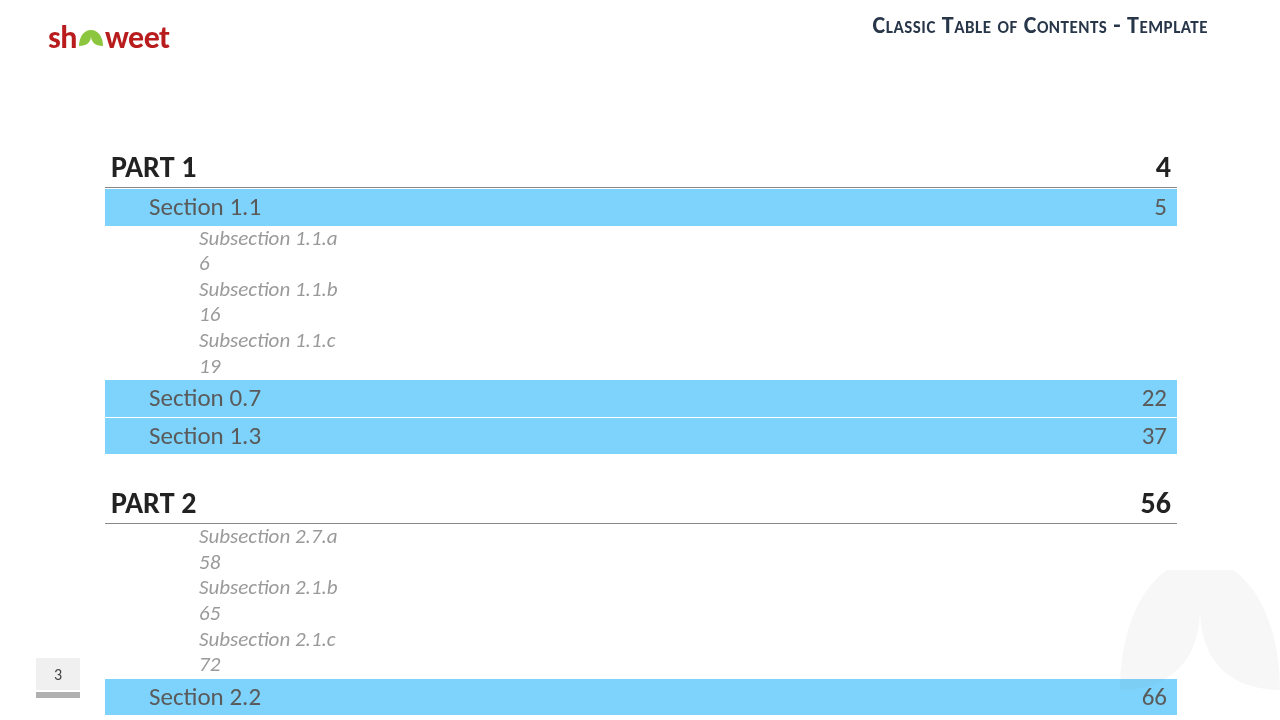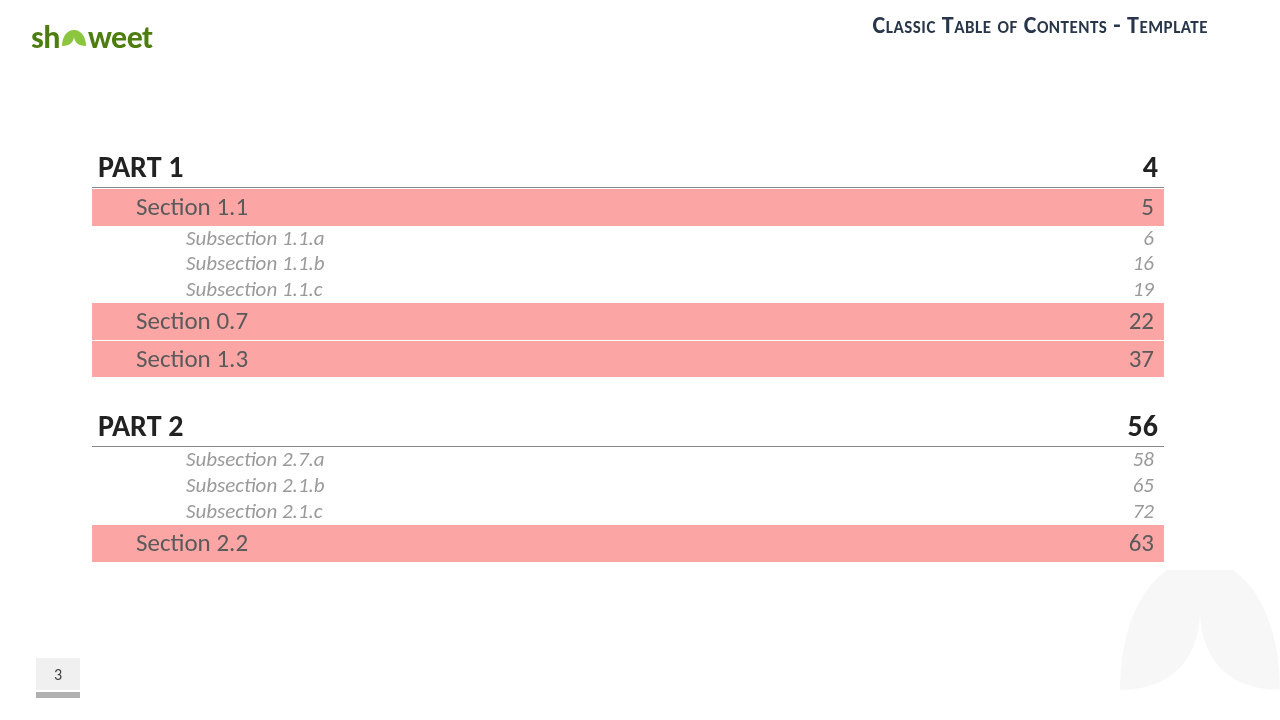--- a/index.html
+++ b/index.html
@@ -1,59 +1,60 @@
 <!DOCTYPE html>
 <html><head>
 <meta charset="utf-8">
 <style>
   * { margin: 0; padding: 0; box-sizing: border-box; }
   html, body { width: 1280px; height: 720px; font-family: "Segoe UI", "Calibri", Arial, sans-serif; background: #fff; color: #222; position: relative; overflow: hidden; }
 
   
   .logo {
-    position: absolute; top: 18px; left: 31px;
-    font-size: 32px; font-weight: 600; color: #4d7c0f;
+    position: absolute; top: 18px; left: 48px;
+    font-size: 32px; font-weight: 600; color: #b91c1c;
     letter-spacing: -0.5px;
   }
   .logo .leaf { color: #8cc63f; display:inline-block; position: relative; top: 2px; }
   .logo .leaf svg { width: 28px; height: 22px; vertical-align: baseline; }
 
   .title {
     position: absolute; top: 10px; right: 72px;
     font-size: 24px; font-weight: 700; color: #28364a;
     font-variant: small-caps;
     letter-spacing: 0.5px;
   }
 
   
   .toc {
-    position: absolute; top: 148px; left: 92px; width: 1072px;
+    position: absolute; top: 148px; left: 105px; width: 1072px;
   }
   .part-row {
     display: flex; justify-content: space-between; align-items: baseline;
     font-size: 30px; font-weight: 700; color: #222;
     border-bottom: 1px solid #888;
     padding: 0 6px 2px 6px;
   }
   .part-space { height: 30px; }
 
   .sec-row, .sub-row {
     display: flex; justify-content: space-between; align-items: baseline;
   }
   .sec-row {
-    background: #fca5a5;
+    background: #7dd3fc;
     font-size: 25px; color: #5a5a5a; font-weight: 400;
     padding: 2px 10px 2px 44px;
     line-height: 1.3;
     margin-top: 1px;
   }
   .sub-row {
     font-size: 21px; color: #9a9a9a; font-style: italic; font-weight: 400;
     padding: 0 10px 0 94px;
     line-height: 1.22;
+    flex-direction: column;
   }
 
   
   .page-num {
     position: absolute; left: 36px; bottom: 30px;
     width: 44px; height: 32px; background: #f0f0f0;
     display: flex; align-items: center; justify-content: center;
     font-size: 16px; color: #444;
   }
   .page-bar {
@@ -120,21 +121,21 @@
     <div class="sub-row">
       <span>Subsection 2.1.b</span>
       <span>65</span>
     </div>
     <div class="sub-row">
       <span>Subsection 2.1.c</span>
       <span>72</span>
     </div>
     <div class="sec-row">
       <span>Section 2.2</span>
-      <span>63</span>
+      <span>66</span>
     </div>
   </div>
 
 <div class="page-num">
   <span>3</span>
 </div>
 <div class="page-bar"></div>
 
 <div class="watermark">
   <svg width="200" height="200" viewBox="0 0 100 100">

